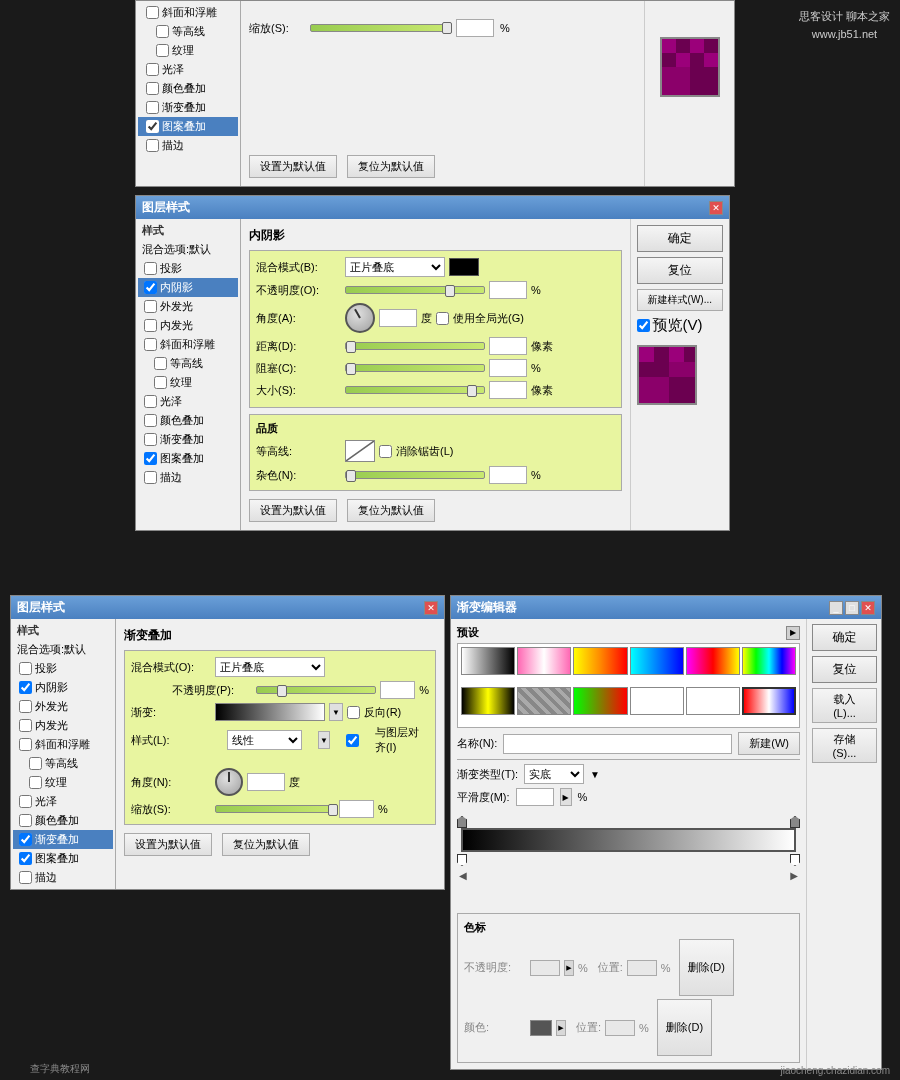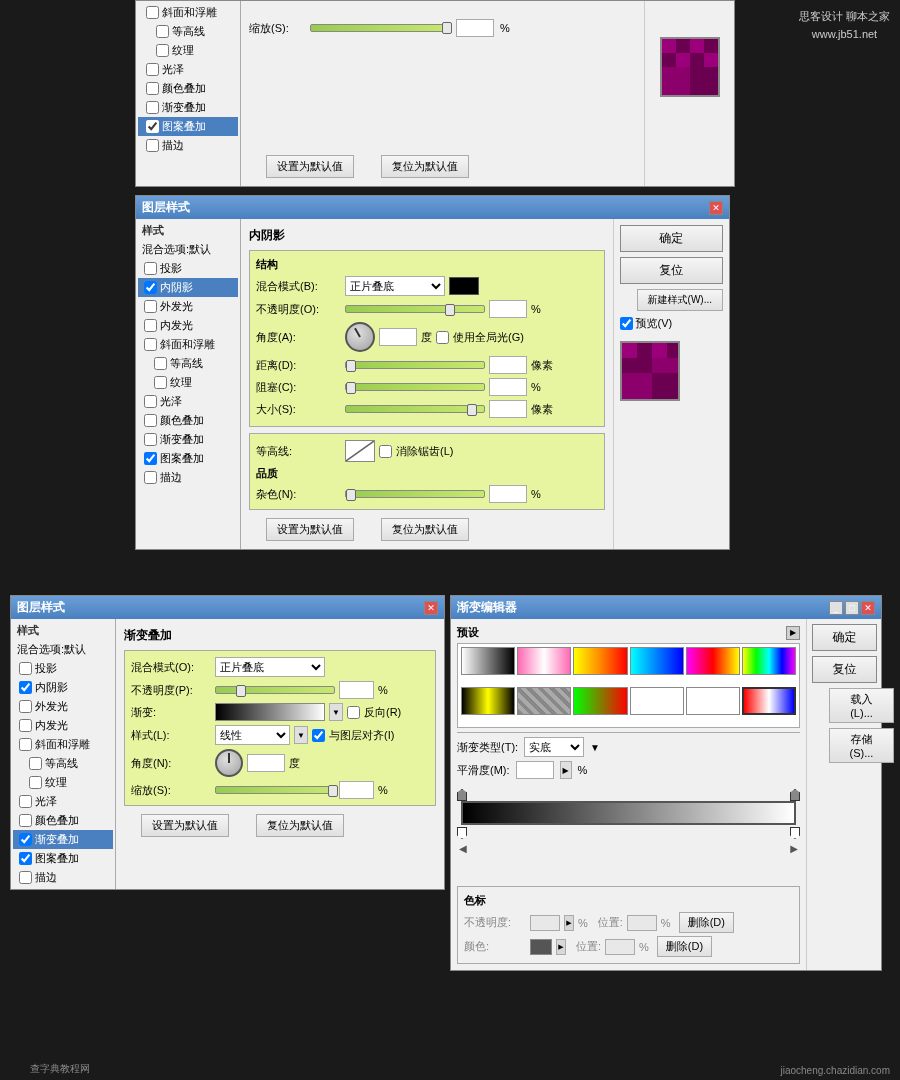--- a/index.html
+++ b/index.html
@@ -14,36 +14,35 @@
     }
 
     
     .btn {
       background: linear-gradient(to bottom, #f5f5f5, #e0e0e0);
       border: 1px solid #aaa;
       padding: 3px 10px;
       font-size: 11px;
       cursor: pointer;
       min-width: 80px;
-      margin-left: 17px;
     }
 
     .btn-primary {
       background: linear-gradient(to bottom, #f5f5f5, #e0e0e0);
       border: 1px solid #888;
       padding: 4px 14px;
       font-size: 12px;
       cursor: pointer;
       min-width: 65px;
     }
 
     .delete-btn {
       background: linear-gradient(to bottom, #f5f5f5, #e0e0e0);
       border: 1px solid #aaa;
-      padding: 2px 8px;
+      padding: 20px 8px;
       font-size: 11px;
       cursor: pointer;
       min-width: 55px;
     }
   </style>
 </head>
 <body>
 
 <div style="position:absolute; top:0; left:135px; width:600px; background:#f0f0f0; border:1px solid #888; z-index:1;">
 
@@ -186,21 +185,20 @@
       <div style="padding:2px 4px 2px 6px; font-size:11px; display:flex; align-items:center; gap:3px;">
         <input type="checkbox" style=""> 
           <span>描边</span>
       </div>
     </div>
 
     <div style="flex:1; padding:8px;">
       <div style="font-size:12px; font-weight:bold; margin-bottom:6px;">内阴影</div>
 
       <div style="background:#e8f5a0; border:1px solid #aaa; padding:6px; margin-bottom:6px;">
-        <div style="font-size:11px; font-weight:bold; margin-bottom:4px;">结构</div>
 
         <div style="display:flex; align-items:center; gap:4px; margin-bottom:4px;">
           <span style="font-size:11px; min-width:85px;">混合模式(B):</span>
           <select style="height:20px; border:1px solid #aaa; background:white; font-size:11px; min-width:100px;">
             <option>正片叠底</option>
           </select>
           <div style="width:30px; height:18px; border:1px solid #555; background:#000; display:inline-block;"></div>
         </div>
 
         <div style="display:flex; align-items:center; gap:4px; margin-bottom:4px;">
@@ -246,32 +244,32 @@
           <span style="font-size:11px; min-width:85px;">大小(S):</span>
           <div style="width:140px; height:8px; background:linear-gradient(to right,#98cc50,#c8e870); border:1px solid #888; position:relative; border-radius:2px;">
             <div style="width:10px; height:12px; background:#e8e8e8; border:1px solid #666; position:absolute; top:-2px; left:88%; border-radius:2px;"></div>
           </div>
           <input type="text" style="width: 38px; height: 18px; border: 1px solid rgb(170, 170, 170); font-size: 11px; text-align: center;">
           <span style="font-size:11px;">像素</span>
         </div>
       </div>
 
       <div style="background:#e8f5a0; border:1px solid #aaa; padding:6px; margin-bottom:8px;">
+        <div style="font-size:11px; font-weight:bold; margin-bottom:4px;">品质</div>
+
         <div style="display:flex; align-items:center; gap:4px; margin-bottom:4px;">
           <span style="font-size:11px; min-width:85px;">等高线:</span>
           <div style="width:30px; height:22px; border:1px solid #888; background:white; position:relative; cursor:pointer;">
             <svg width="28" height="20" viewBox="0 0 28 20">
               <polyline points="0,20 28,0" stroke="#666" stroke-width="1.5" fill="none"></polyline>
             </svg>
           </div>
           <input type="checkbox" style="">
           <span style="font-size:11px;">消除锯齿(L)</span>
         </div>
-
-        <div style="font-size:11px; font-weight:bold; margin-bottom:4px;">品质</div>
 
         <div style="display:flex; align-items:center; gap:4px;">
           <span style="font-size:11px; min-width:85px;">杂色(N):</span>
           <div style="width:140px; height:8px; background:linear-gradient(to right,#98cc50,#c8e870); border:1px solid #888; position:relative; border-radius:2px;">
             <div style="width:10px; height:12px; background:#e8e8e8; border:1px solid #666; position:absolute; top:-2px; left:0; border-radius:2px;"></div>
           </div>
           <input type="text" style="width: 38px; height: 18px; border: 1px solid rgb(170, 170, 170); font-size: 11px; text-align: center;">
           <span style="font-size:11px;">%</span>
         </div>
       </div>
@@ -281,21 +279,21 @@
         <button class="btn">复位为默认值</button>
       </div>
     </div>
 
     <div style="min-width:90px; padding:6px; border-left:1px solid #ccc; display:flex; flex-direction:column; gap:5px;">
       <button class="btn-primary">确定</button>
       <button class="btn-primary">复位</button>
       <button class="btn" style="font-size:10px; min-width:75px;">新建样式(W)...</button>
       <div style="display:flex; align-items:center; gap:3px;">
         <input type="checkbox" checked="" style="">
-        <span style="font-size:11px;">预览(V)</span>
+        <span style="font-size:15px;">预览(V)</span>
       </div>
 
       <div style="width:60px; height:60px; border:2px solid #888; background:#1a0020; margin-top:5px; overflow:hidden;">
         <svg width="60" height="60">
           <rect width="60" height="60" fill="#8b006a"></rect>
           <rect width="30" height="30" fill="#6b0050"></rect>
           <rect x="30" y="30" width="30" height="30" fill="#6b0050"></rect>
           <rect width="15" height="15" fill="#9b007a"></rect>
           <rect x="15" width="15" height="15" fill="#6b0050"></rect>
           <rect x="30" width="15" height="15" fill="#9b007a"></rect>
@@ -376,38 +374,38 @@
 
       <div style="background:#e8f5a0; border:1px solid #aaa; padding:6px; margin-bottom:8px;">
 
         <div style="display:flex; align-items:center; gap:4px; margin-bottom:4px;">
           <span style="font-size:11px; min-width:80px;">混合模式(O):</span>
           <select style="height:20px; border:1px solid #aaa; background:white; font-size:11px; min-width:110px;">
             <option>正片叠底</option>
           </select>
         </div>
 
-        <div style="display:flex; align-items:center; gap:4px; margin-bottom:4px;">
+        <div style="display:flex; align-items:center; gap:4px; margin-bottom:4px;justify-content:flex-end;">
           <span style="font-size:11px; min-width:80px;">不透明度(P):</span>
           <div style="width:120px; height:8px; background:linear-gradient(to right,#98cc50,#c8e870); border:1px solid #888; position:relative; border-radius:2px;">
             <div style="width:10px; height:12px; background:#e8e8e8; border:1px solid #666; position:absolute; top:-2px; left:17%; border-radius:2px;"></div>
           </div>
           <input type="text" style="width: 35px; height: 18px; border: 1px solid rgb(170, 170, 170); font-size: 11px; text-align: center;">
           <span style="font-size:11px;">%</span>
         </div>
 
         <div style="display:flex; align-items:center; gap:4px; margin-bottom:4px;">
           <span style="font-size:11px; min-width:80px;">渐变:</span>
           <div style="width:110px; height:18px; background:linear-gradient(to right,#000,#333,#666,#999,#ccc,#fff); border:1px solid #888; cursor:pointer;"></div>
           <div style="width:14px; height:18px; background:#e0e0e0; border:1px solid #aaa; display:flex; align-items:center; justify-content:center; cursor:pointer; font-size:8px;">▼</div>
           <input type="checkbox" style="">
           <span style="font-size:11px;">反向(R)</span>
         </div>
 
-        <div style="display:flex; align-items:center; gap:4px; margin-bottom:4px;">
+        <div style="display:flex; align-items:center; gap:16px; margin-bottom:13px;">
           <span style="font-size:11px; min-width:80px;">样式(L):</span>
           <select style="height:20px; border:1px solid #aaa; background:white; font-size:11px; min-width:75px;">
             <option>线性</option>
           </select>
           <div style="width:14px; height:18px; background:#e0e0e0; border:1px solid #aaa; display:flex; align-items:center; justify-content:center; cursor:pointer; font-size:8px;">▼</div>
           <input type="checkbox" checked="" style="">
           <span style="font-size:11px;">与图层对齐(I)</span>
         </div>
 
         <div style="display:flex; align-items:center; gap:4px; margin-bottom:4px;">
@@ -467,20 +465,25 @@
         <div style="height:28px; border:1px solid #888; background:linear-gradient(to right,#ff0,#0f0,#0ff,#00f,#f0f); cursor:pointer;"></div>
 
         <div style="height:28px; border:1px solid #888; background:linear-gradient(to right,#000,#ff0,#000); cursor:pointer;"></div>
         <div style="height:28px; border:1px solid #888; background:repeating-linear-gradient(45deg,#888 0px,#888 4px,#aaa 4px,#aaa 8px); cursor:pointer;"></div>
         <div style="height:28px; border:1px solid #888; background:linear-gradient(to right,#0f0,#f00); cursor:pointer;"></div>
         <div style="height:28px; border:1px solid #888; background:linear-gradient(to right,#fff,transparent); cursor:pointer;"></div>
         <div style="height:28px; border:1px solid #888; background:linear-gradient(to right,transparent,#fff,transparent); cursor:pointer;"></div>
         <div style="height:28px; border:2px solid #333; background:linear-gradient(to right,#f00,#fff,#00f); cursor:pointer;"></div>
       </div>
 
+      <div style="display:flex; align-items:center; gap:6px; margin-bottom:4px;">
+        <span style="font-size:11px;">名称(N):</span>
+        <input type="text" style="flex: 1 1 0%; height: 20px; border: 1px solid rgb(170, 170, 170); font-size: 11px; padding: 1px 4px;">
+        <button class="btn" style="min-width:55px; font-size:11px;">新建(W)</button>
+      </div>
 
       <div style="border-top:1px solid #aaa; margin-bottom:4px;"></div>
 
       <div style="display:flex; align-items:center; gap:6px; margin-bottom:4px;">
         <span style="font-size:11px;">渐变类型(T):</span>
         <select style="height:20px; border:1px solid #aaa; background:white; font-size:11px; min-width:60px;">
           <option>实底</option>
         </select>
         <span style="font-size:10px; cursor:pointer;">▼</span>
       </div>

